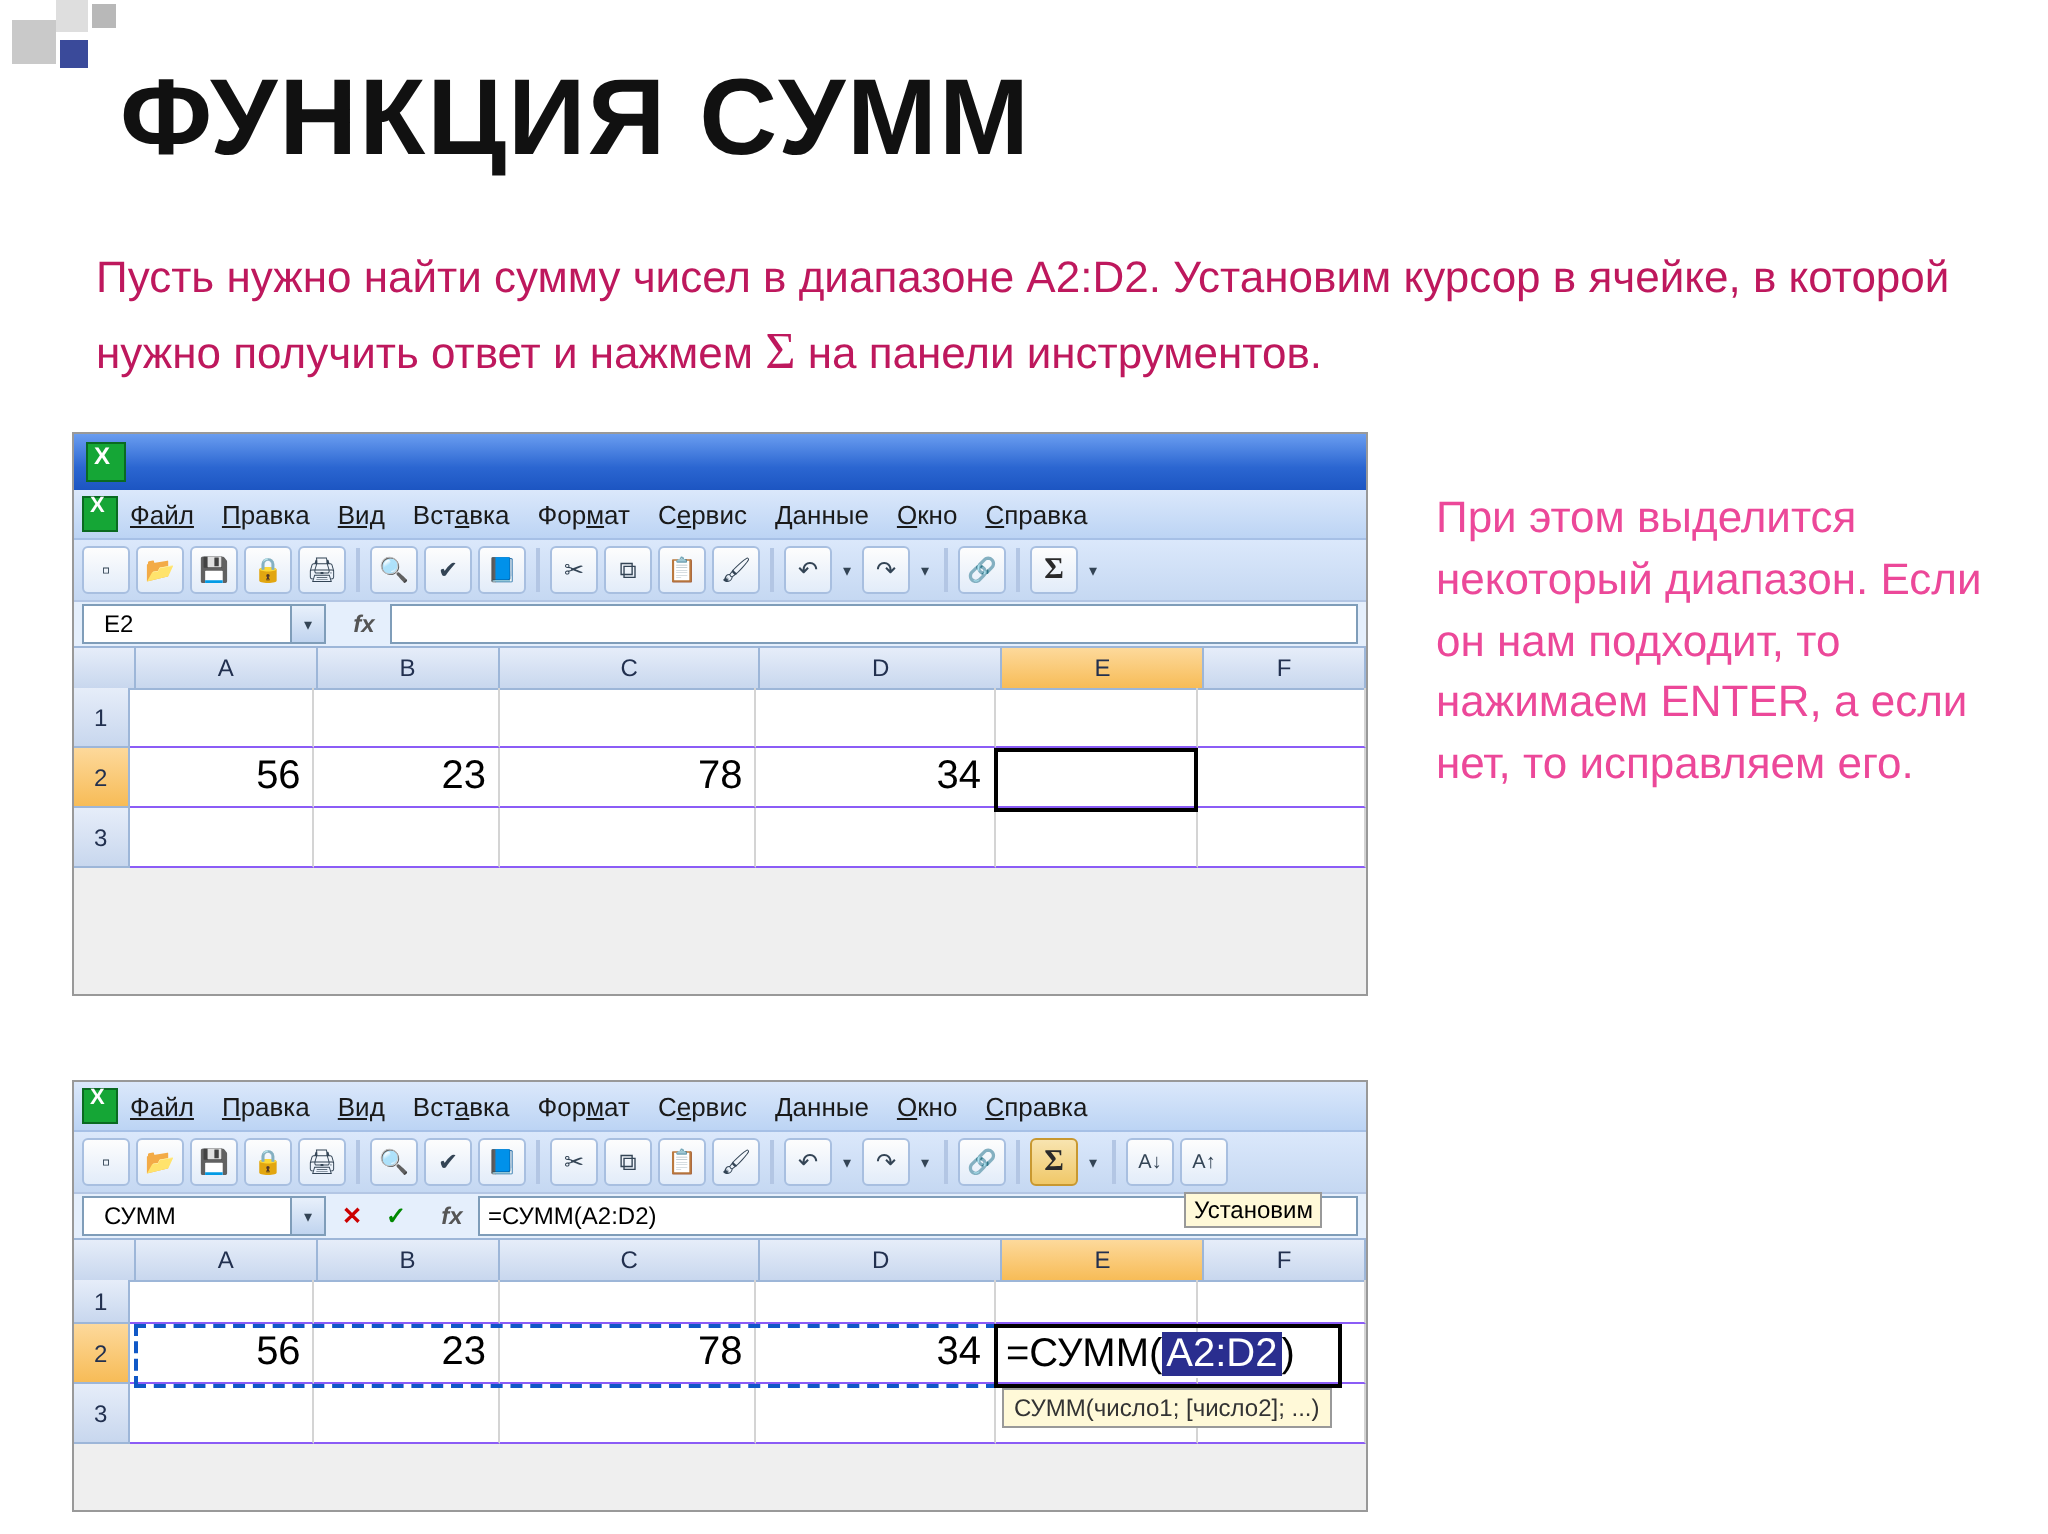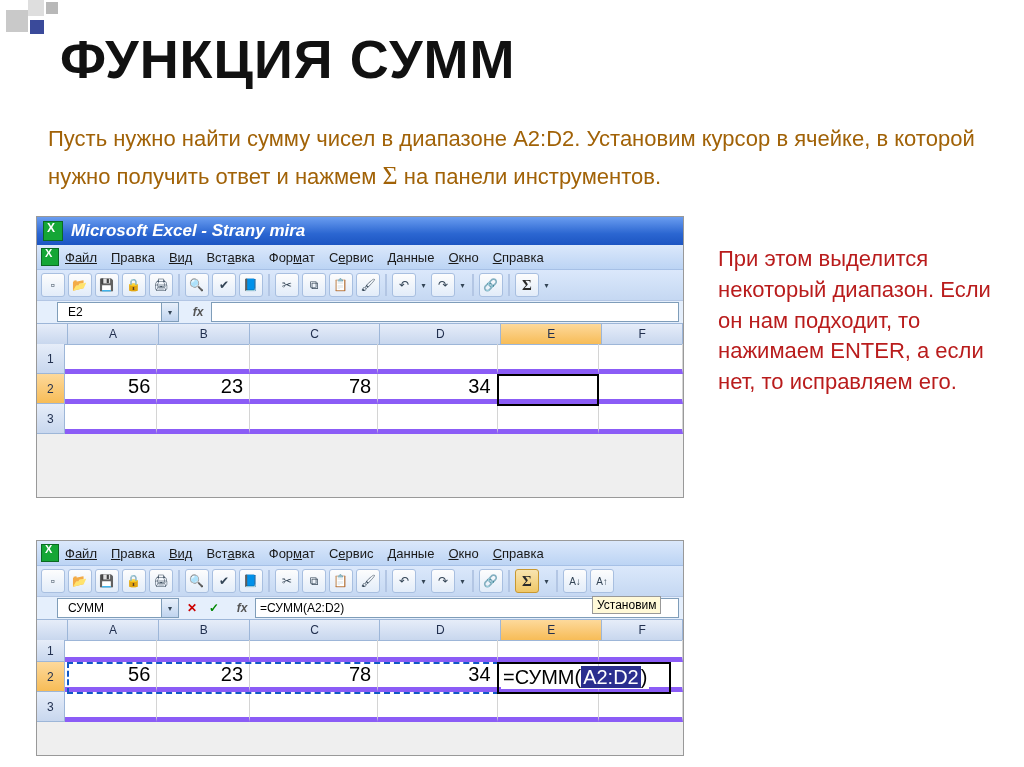--- a/index.html
+++ b/index.html
@@ -28,29 +28,29 @@
     font-weight:bold;
     color:#111;
     letter-spacing:1px;
   }
   .intro-text {
     position:absolute;
     top:122px; left:48px;
     width:930px;
     font-size:22px;
     line-height:1.55;
-    color:#a16207;
+    color:#be185d;
   }
   .side-text {
     position:absolute;
     top:244px; left:718px;
     width:280px;
     font-size:22px;
     line-height:1.4;
-    color:#b91c1c;
+    color:#ec4899;
   }
   
   .excel-win {
     position:absolute;
     border:1px solid #999;
     background:#efefef;
     font-family: Tahoma, Arial, sans-serif;
     font-size:12px;
   }
   .excel-win.top {
@@ -122,21 +122,21 @@
     height:22px;
     background:#e5effc;
     border-top:1px solid #b3c6e4;
     display:flex;
     align-items:center;
     padding:0;
     font-size:12px;
   }
   .namebox {
     width:110px;height:18px;background:#fff;border:1px solid #7f9db9;
-    margin-left:20px;display:flex;align-items:center;position:relative;
+    margin-left:4px;display:flex;align-items:center;position:relative;
     padding-left:10px;
   }
   .namebox .drop { position:absolute;right:0;top:0;width:16px;height:18px;
     background:linear-gradient(#e8f0fb,#c0d4ef);border-left:1px solid #7f9db9;
     display:flex;align-items:center;justify-content:center;font-size:8px;color:#345;}
   .fx-cancel,.fx-ok,.fx-lbl{
     width:18px;height:18px;display:flex;align-items:center;justify-content:center;margin-left:4px;
     font-size:12px;font-weight:bold;
   }
   .fx-cancel{color:#c00;}
@@ -166,21 +166,21 @@
   .grid-row { display:flex; height:30px; }
   .grid-row.short { height:22px; }
   .row-head {
     width:30px;background:linear-gradient(#e6edf9,#c8d7ee);
     border-right:1px solid #9db6d8;border-bottom:1px solid #9db6d8;
     display:flex;align-items:center;justify-content:center;
     color:#22304f;font-size:12px;
   }
   .row-head.sel { background:linear-gradient(#fdd99b,#f7bc57);}
   .cell {
-    border-right:1px solid #d4d4d4;border-bottom:5px solid #8b5cf6;
+    border-right:1px solid #d4d4d4;border-bottom:1px solid #8b5cf6;
     display:flex;align-items:center;justify-content:flex-end;
     padding:0 6px;font-size:20px;
     color:#000;
   }
   .wA{width:90px;} .wB{width:90px;} .wC{width:130px;} .wD{width:120px;} .wE{width:100px;} .wF{width:80px;}
   
   .active-outl {
     position:absolute;
     border:2px solid #000;
     pointer-events:none;
@@ -244,21 +244,20 @@
   <span>Пусть нужно найти сумму чисел в диапазоне A2:D2. Установим курсор в ячейке, в которой нужно получить ответ и нажмем </span><span class="sigma-inline">Σ</span><span> на панели инструментов.</span>
 </div>
 
 <div class="side-text">При этом выделится некоторый диапазон. Если он нам подходит, то нажимаем ENTER, а если нет, то исправляем его.</div>
 
 <div class="pointer-arrow"></div>
 
 <div class="excel-win top">
   <div class="titlebar">
     <span class="xl-icon"></span>
-    <span>Microsoft Excel - Strany mira</span>
   </div>
   <div class="menubar">
     <span class="xl-small"></span>
     <span class="mitem"><u>Файл</u></span>
     <span class="mitem"><u>П</u>равка</span>
     <span class="mitem"><u>Вид</u></span>
     <span class="mitem">Вст<u>а</u>вка</span>
     <span class="mitem">Фор<u>м</u>ат</span>
     <span class="mitem">С<u>е</u>рвис</span>
     <span class="mitem"><u>Д</u>анные</span>
@@ -431,14 +430,15 @@
       <div class="cell wF"></div>
     </div>
 
     <div class="ants" style="top:42px;left:30px;width:428px;height:28px;"></div>
 
     <div class="active-outl" style="top:42px;left:460px;width:170px;height:28px;"></div>
 
     <div class="sum-overlay" style="top:46px;left:464px;">
       <span>=СУММ(</span><span class="hl">A2:D2</span><span>)</span>
     </div>
+    <div class="sumtip" style="top:74px;left:464px;">СУММ(число1; [число2]; ...)</div>
   </div>
 </div>
 
 </body></html>

